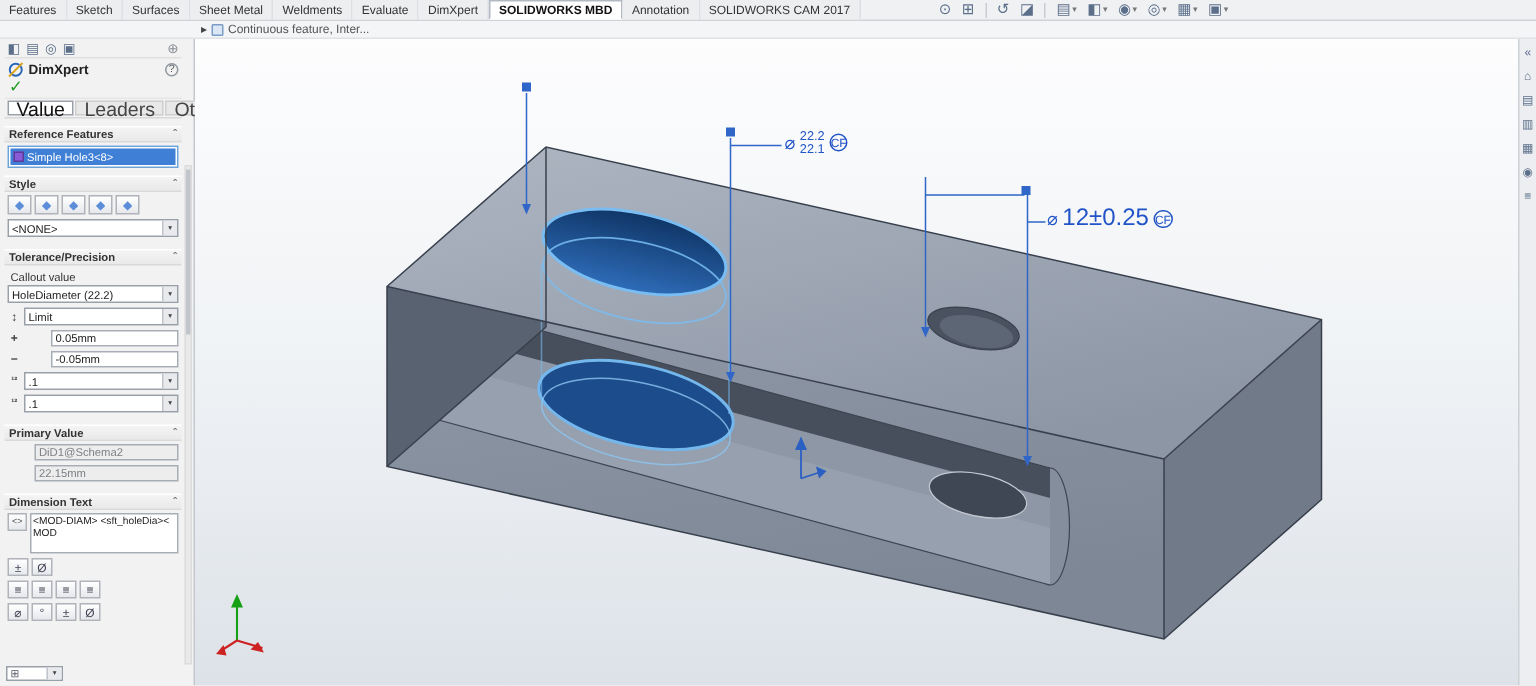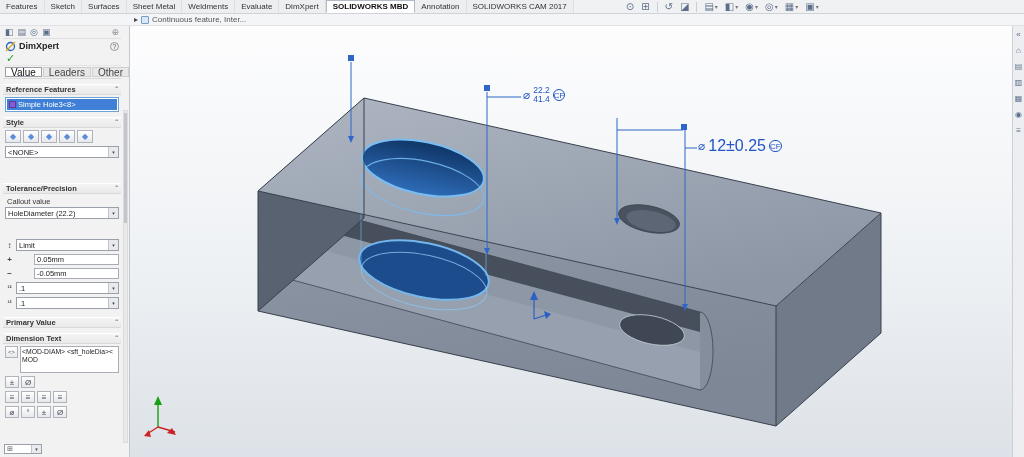--- a/index.html
+++ b/index.html
@@ -34,36 +34,36 @@
     border-bottom:1px solid #e0e0e0; }
   .pm-ic { font-size:9px; color:#5c6f8a; cursor:default; }
   .pm-pin { margin-left:auto; color:#8a8f96; font-size:9px; }
   .pm-title { height:14px; display:flex; align-items:center; gap:3px; padding:1px 2px; }
   .pm-title-text { font-size:9px; font-weight:bold; color:#222; }
   .help { margin-left:auto; width:9px; height:9px; border:1px solid #9097a0; border-radius:50%;
     font-size:7px; color:#555; display:flex; align-items:center; justify-content:center; }
   .pm-check { height:12px; padding:0 3px; color:#1f9d27; font-size:11px; font-weight:bold; line-height:10px; }
   .pm-tabs { height:14px; display:flex; gap:1px; padding:1px 2px; border-top:1px solid #e5e5e5;
     border-bottom:1px solid #d8d8d8; }
-  .pm-tab { flex:0 0 auto; padding:0 5px; font-size:10px; display:flex; align-items:center;
+  .pm-tab { flex:0 0 auto; padding:0 5px; font-size:13px; display:flex; align-items:center;
     color:#444; background:#e8e8e8; border:1px solid #cfcfcf; cursor:default; }
   .pm-tab.active { background:#ffffff; border-color:#9aa0a8; color:#111; }
   .sect-hdr { margin-top:5px; height:11px; display:flex; align-items:center; padding:0 3px;
     font-weight:bold; color:#333; background:linear-gradient(#f4f4f4,#e9e9e9);
     border-top:1px solid #fff; border-bottom:1px solid #d9d9d9;gap:17px; }
   .sect-chevron { margin-left:auto; color:#777; font-size:8px; }
   .sect-body { padding:2px 2px 0 2px; }
   .listbox { background:#fff; border:1px solid #6ea3d8; height:15px; padding:1px; }
   .list-row { height:11px; background:#3f7fd6; color:#fff; display:flex; align-items:center; gap:2px; padding:0 2px; }
   .hole-ic { width:7px; height:7px; background:#8a5bd6; border:1px solid #5b3a99; }
   .style-row { display:flex; gap:2px; margin-bottom:3px; }
   .mini-btn { width:16px; height:13px; border:1px solid #b0b4ba; background:linear-gradient(#fff,#e6e8ec);
     display:flex; align-items:center; justify-content:center; font-size:8px; color:#5b8dd8; cursor:default; }
   .dropdown { height:12px; background:#fff; border:1px solid #9aa0a8; display:flex; align-items:center;
-    padding-left:2px; overflow:hidden; white-space:nowrap; margin-bottom:20px; }
+    padding-left:2px; overflow:hidden; white-space:nowrap; margin-bottom:3px; }
   .dd-label { flex:1; overflow:hidden; white-space:nowrap; color:#222; }
   .dd-arrow { width:10px; align-self:stretch; background:#e8eaee; border-left:1px solid #c0c4ca;
     display:flex; align-items:center; justify-content:center; font-size:5px; color:#444; }
   .form-label { color:#333; margin:1px 0 1px 2px; }
   .tol-row { display:flex; align-items:center; gap:2px; margin-bottom:3px; }
   .tol-ic { width:9px; text-align:center; font-weight:bold; color:#444; font-size:8px; flex:0 0 auto; }
   .field { flex:1; height:11px; background:#fff; border:1px solid #a8adb5; display:flex; align-items:center;
     padding:0 2px; color:#222;margin-left:18px; }
   .field.disabled { background:#ededed; color:#7c8085; }
   .ta-row { display:flex; gap:2px; align-items:flex-start; }
@@ -250,20 +250,28 @@
         <span class="dd-label">.1</span>
         <span class="dd-arrow">▾</span>
       </div>
     </div>
   </div>
 
   <div class="sect-hdr">
     <span>Primary Value</span>
     <span class="sect-chevron">ˆ</span>
   </div>
+  <div class="sect-body">
+    <div class="tol-row">
+        <div class="field disabled">DiD1@Schema2</div>
+      </div>
+    <div class="tol-row">
+        <div class="field disabled">22.15mm</div>
+      </div>
+  </div>
 
   <div class="sect-hdr">
     <span>Dimension Text</span>
     <span class="sect-chevron">ˆ</span>
   </div>
   <div class="sect-body">
     <div class="ta-row">
       <span class="ta-ic">&lt;&gt;</span>
       <div class="textarea">&lt;MOD-DIAM&gt; &lt;sft_holeDia&gt;&lt;MOD</div>
     </div>
@@ -388,21 +396,21 @@
       <polygon points="172,428 176,435 167,433" fill="#cc2222"></polygon>
       <line x1="158" y1="427" x2="147" y2="434" stroke="#cc2222" stroke-width="1.4"></line>
       <polygon points="149,430 151,437 144,436" fill="#cc2222"></polygon>
     </g>
   </svg>
 
   <div class="dim" style="left:393px; top:60px;">
     <span class="dim-sym">⌀</span>
     <span class="dim-stack">
       <span>22.2</span>
-      <span>41.4</span>
+      <span>22.1</span>
     </span>
     <span class="cf-oval">CF</span>
   </div>
 
   <div class="dim" style="left:568px; top:111px;">
     <span class="dim-sym">⌀</span>
     <span class="dim-val">12±0.25</span>
     <span class="cf-oval">CF</span>
   </div>
 </div>

